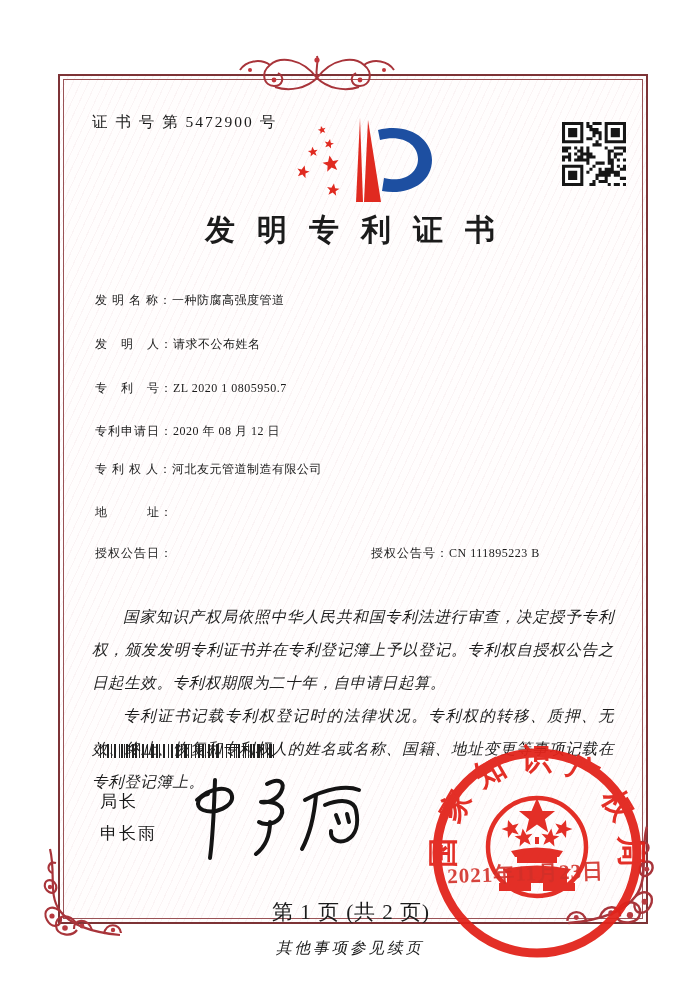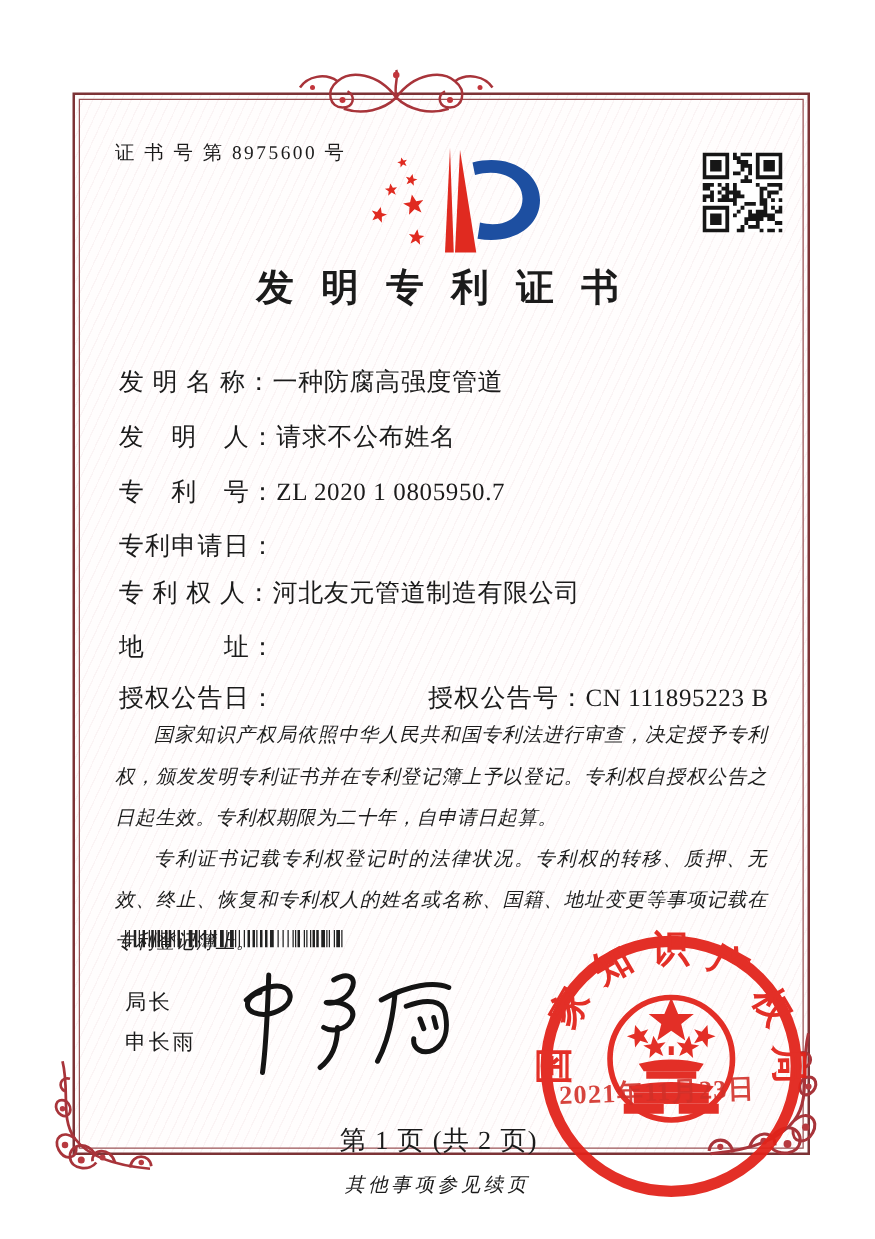--- a/index.html
+++ b/index.html
@@ -10,25 +10,25 @@
   .frame{left:58px;top:74px;width:586px;height:846px;border:2px solid #7d3336;z-index:1;
          background:
            repeating-linear-gradient(115deg, rgba(226,188,195,0.14) 0 1px, rgba(0,0,0,0) 1px 7px),
            #fffdfd;}
   .frame-inner{position:absolute;left:3px;top:3px;right:3px;bottom:3px;border:1px solid #9a5356;}
   .cert-no{left:92px;top:112px;font-size:15.5px;letter-spacing:2px;z-index:3;}
   .logo{left:270px;top:104px;width:170px;height:104px;z-index:3;}
   .qr{left:562px;top:122px;width:64px;height:64px;z-index:3;}
   .title{left:0;right:0;top:210px;text-align:center;font-size:30px;font-weight:bold;
          letter-spacing:22px;text-indent:22px;z-index:3;}
-  .row{left:95px;width:520px;font-size:20px;z-index:3;display:flex;align-items:baseline;}
+  .row{left:95px;width:520px;font-size:12px;z-index:3;display:flex;align-items:baseline;}
   .row .lbl{white-space:pre;letter-spacing:1px;}
   .row .val{white-space:pre;letter-spacing:0.5px;}
   .grant .pair1{width:276px;display:flex;justify-content:space-between;}
-  .paras{left:92px;top:572px;width:522px;z-index:3;font-size:15.5px;line-height:33px;
+  .paras{left:92px;top:600px;width:522px;z-index:3;font-size:15.5px;line-height:33px;
          font-style:italic;letter-spacing:0.6px;text-align:justify;color:#1d1d1d;}
   .paras p{margin:0;text-indent:2em;}
   .barcode{left:100px;top:744px;width:178px;height:14px;z-index:3;}
   .officer{left:100px;z-index:3;font-size:17px;letter-spacing:2px;}
   .sig{left:185px;top:768px;width:190px;height:104px;z-index:3;}
   .seal{left:426px;top:742px;width:222px;height:222px;z-index:5;opacity:0.94;}
   .footer-page{left:58px;width:586px;top:898px;text-align:center;font-size:21px;z-index:3;letter-spacing:1px;}
   .footer-note{left:0;right:0;top:938px;text-align:center;font-size:15.5px;font-style:italic;
                letter-spacing:3px;z-index:3;}
   .orn{z-index:2;}
@@ -91,21 +91,21 @@
   </g>
   <g fill="#b73a40">
     <circle cx="12" cy="73" r="2.6"></circle>
       <circle cx="25" cy="85" r="2.8"></circle>
       <circle cx="42" cy="83" r="2.4"></circle>
     <circle cx="10" cy="44" r="2.2"></circle>
       <circle cx="73" cy="87" r="2.2"></circle>
   </g>
 </svg>
 
-<div class="abs cert-no">证 书 号 第 8975600 号</div>
+<div class="abs cert-no">证 书 号 第 5472900 号</div>
 
 <svg class="abs logo" viewBox="0 0 170 104">
   <defs>
     <path id="st" d="M0,-10 L2.9,-3.1 L9.5,-3.1 L4.2,1.2 L5.9,8.1 L0,4 L-5.9,8.1 L-4.2,1.2 L-9.5,-3.1 L-2.9,-3.1 Z"></path>
   </defs>
   <g fill="#e02a20">
     <use href="#st" transform="translate(52,26) scale(0.42) rotate(-14)"></use>
     <use href="#st" transform="translate(59,40) scale(0.5) rotate(12)"></use>
     <use href="#st" transform="translate(43,48) scale(0.52) rotate(-8)"></use>
     <use href="#st" transform="translate(33,68) scale(0.66) rotate(14)"></use>
@@ -138,20 +138,21 @@
 <div class="abs row" style="top:336px">
   <span class="lbl">发　明　人：</span>
   <span class="val">请求不公布姓名</span>
 </div>
 <div class="abs row" style="top:380px">
   <span class="lbl">专　利　号：</span>
   <span class="val">ZL 2020 1 0805950.7</span>
 </div>
 <div class="abs row" style="top:423px">
   <span class="lbl">专利申请日：</span>
+  <span class="val">2020 年 08 月 12 日</span>
 </div>
 <div class="abs row" style="top:461px">
   <span class="lbl">专 利 权 人：</span>
   <span class="val">河北友元管道制造有限公司</span>
 </div>
 <div class="abs row" style="top:504px">
   <span class="lbl">地　　　址：</span>
 </div>
 <div class="abs row grant" style="top:545px">
   <span class="pair1">

